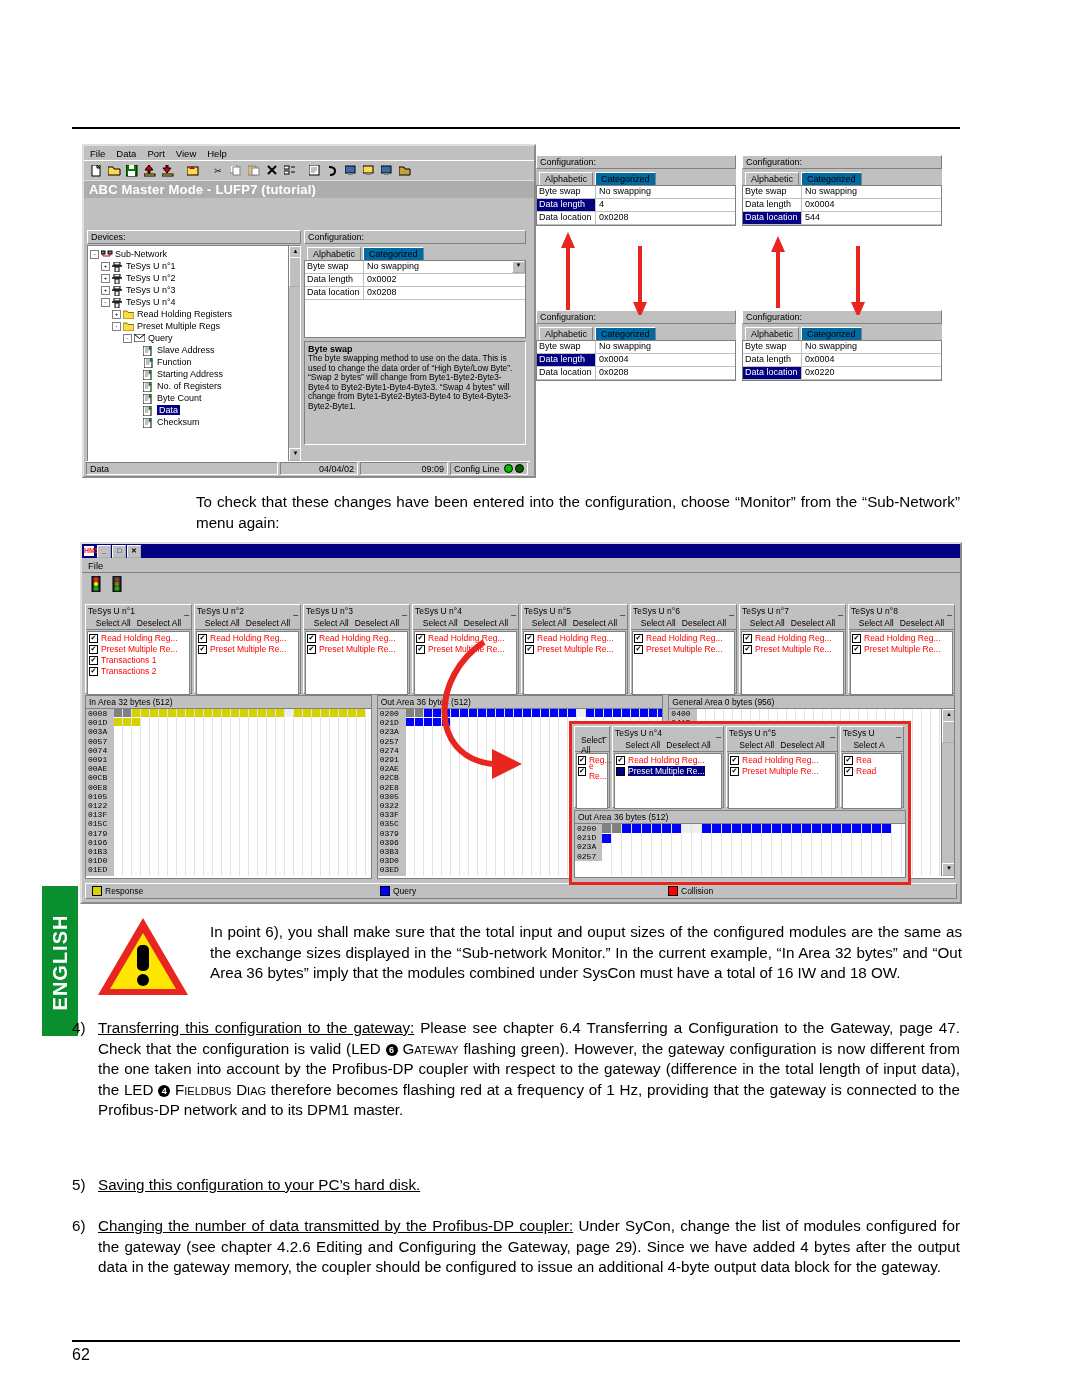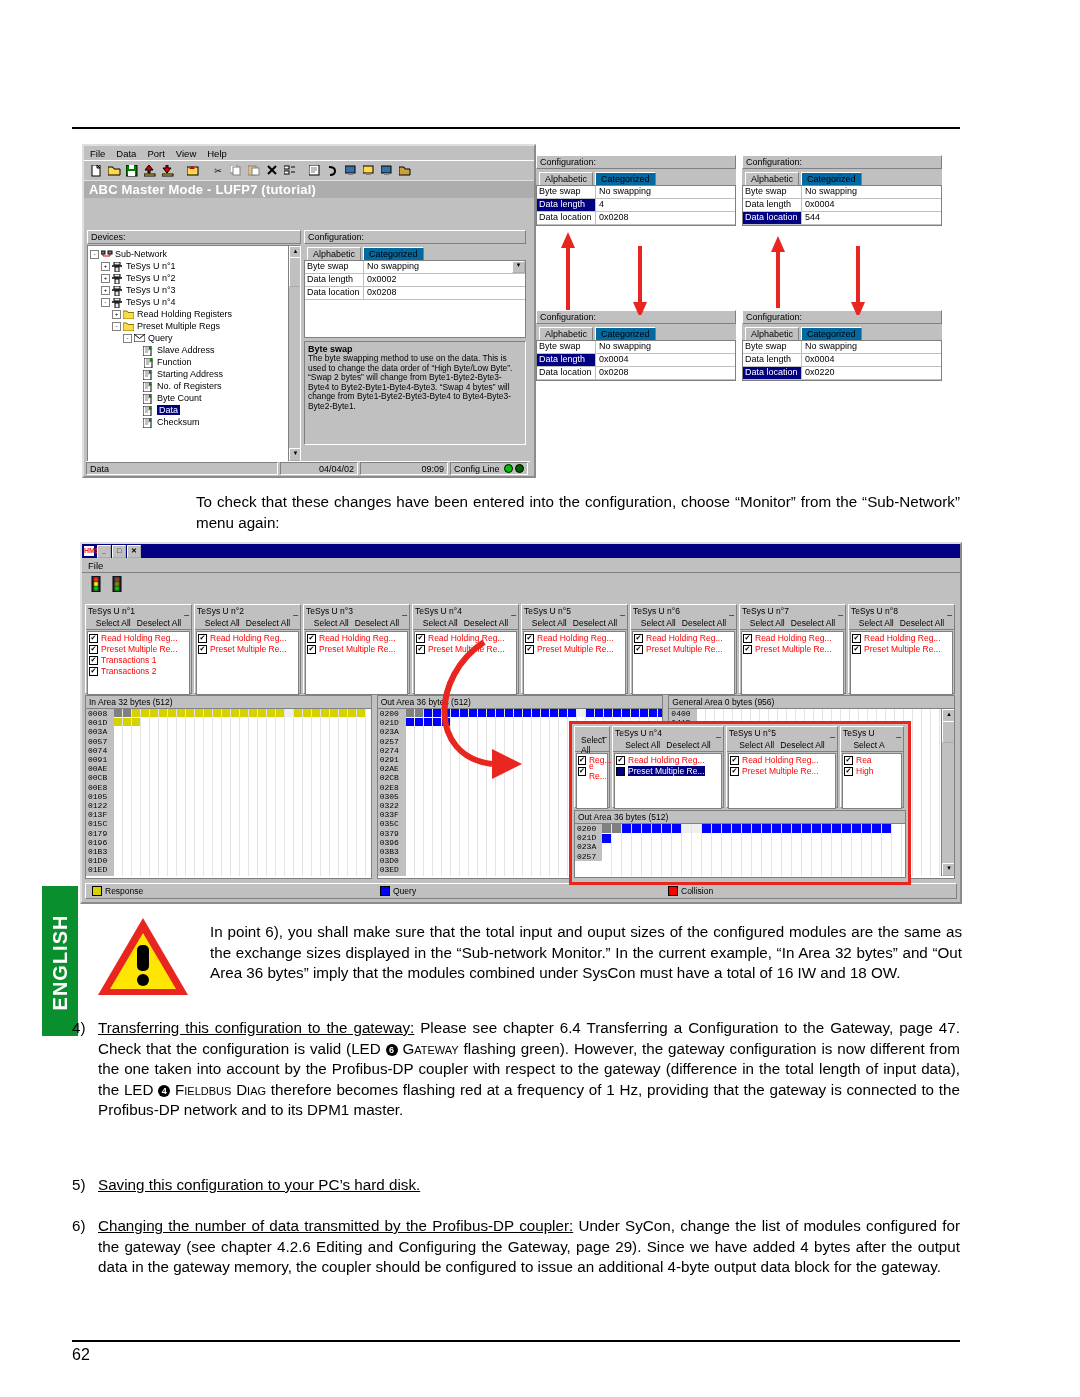--- a/index.html
+++ b/index.html
@@ -984,21 +984,21 @@
               <span>Select A</span>
               <span></span>
             </div>
             <div class="modlist" style="height: 52px;">
               <div class="mitem">
                 <span class="chk on"></span>
                 <span>Rea</span>
               </div>
               <div class="mitem">
                 <span class="chk on"></span>
-                <span>High</span>
+                <span>Read</span>
               </div>
             </div>
           </div>
         </div>
       <div style="position:absolute;left:2px;top:86px;width:330px;height:66px;background:#fff;border:1px solid #808080;">
         <div class="areahead">Out Area 36 bytes (512)</div>
         <div id="overlay-grid" style="position:relative;height:52px;">
             <div class="addrcol" style="position: absolute; left: 0px; top: 0px; width: 26px;">
               <div>0200</div>
               <div>021D</div>

